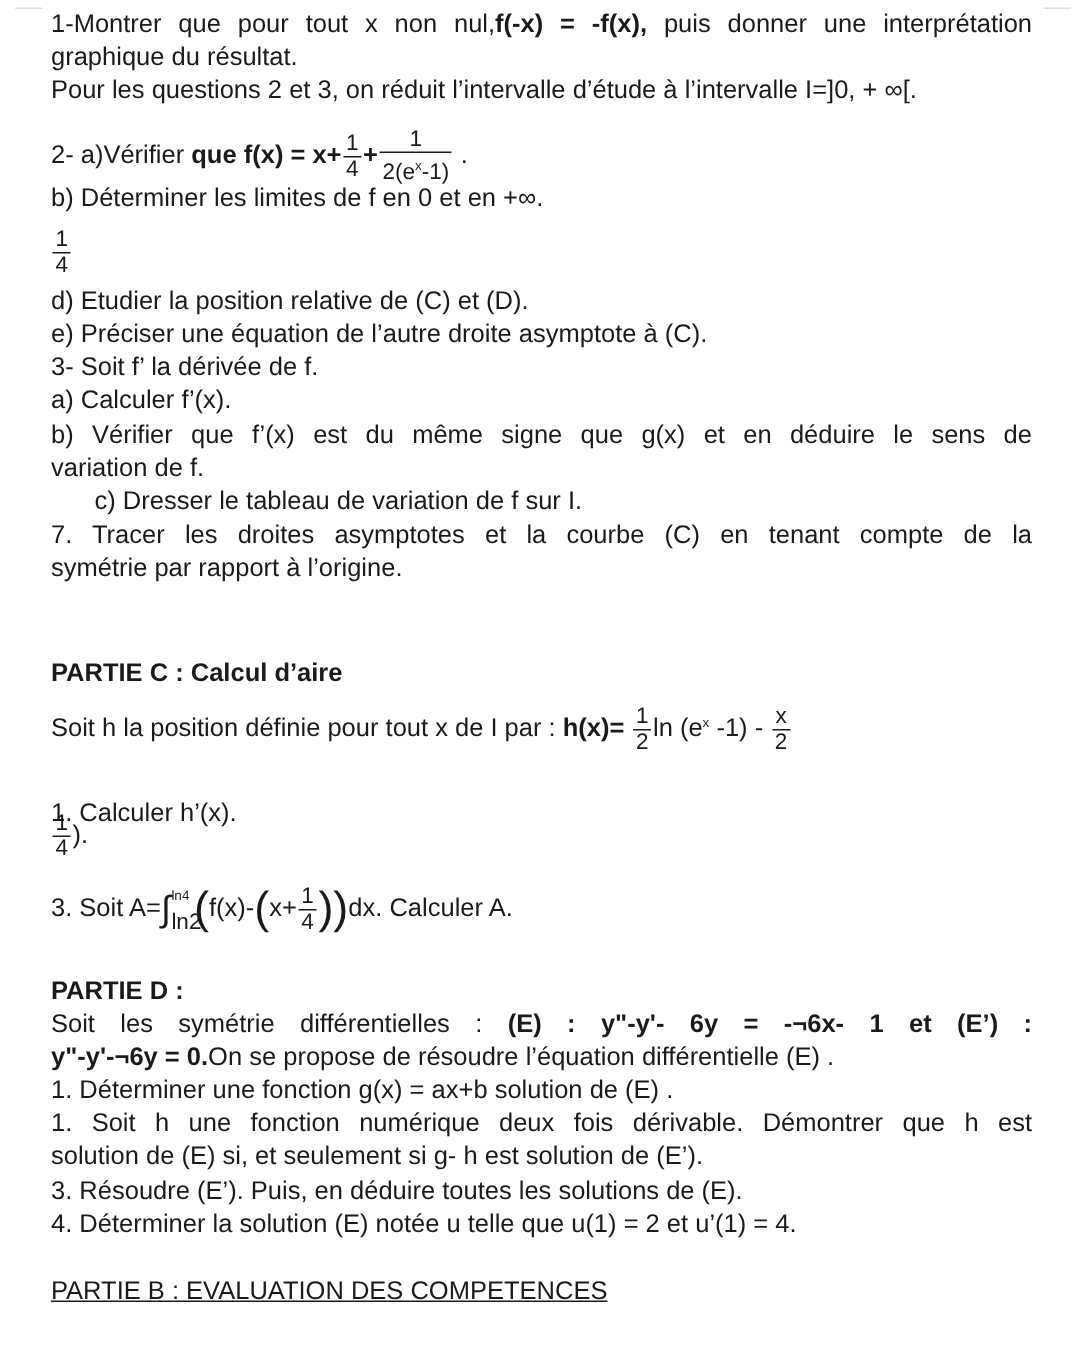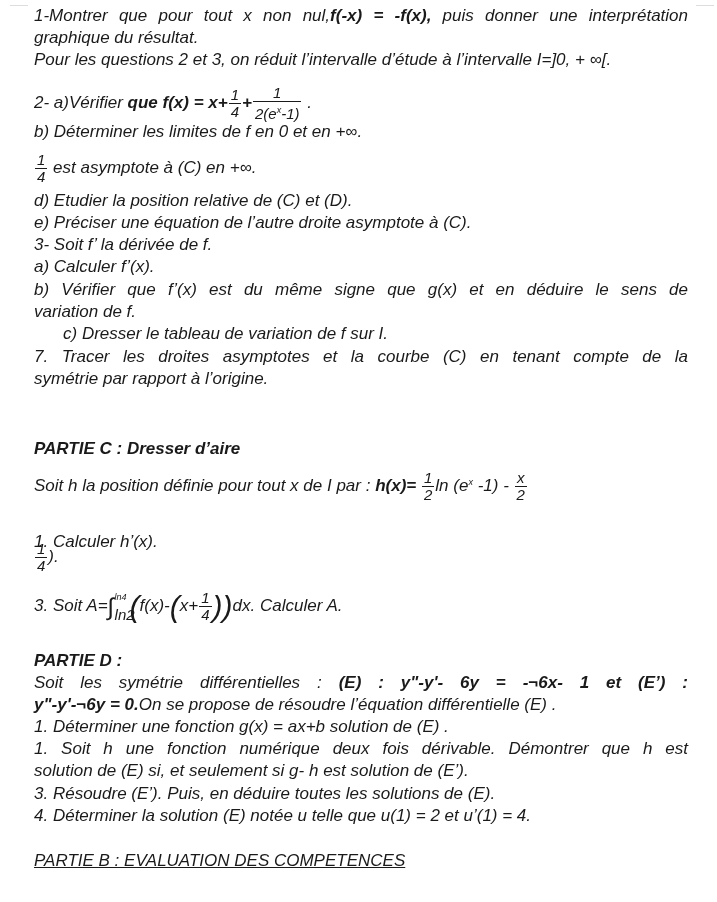--- a/index.html
+++ b/index.html
@@ -2,21 +2,21 @@
 <html><head>
 <meta charset="utf-8">
 <style>
   html, body { margin: 0; padding: 0; background: #ffffff; }
   body {
     width: 717px; height: 902px; overflow: hidden; position: relative;
     font-family: "Liberation Sans", "DejaVu Sans", sans-serif;
     color: #1a1a1a; font-size: 17px;
   }
   .page { position: absolute; left: 34px; top: 0; width: 654px; }
-  .line { position: absolute; left: 0; white-space: nowrap; line-height: 20px; font-style: italic; }
+  .line { position: absolute; left: 0; white-space: nowrap; line-height: 20px; }
   .just { width: 654px; text-align: justify; text-align-last: justify; white-space: normal; }
   b { font-weight: bold; }
   .frac { display: inline-block; vertical-align: middle; text-align: center; font-size: 15px; line-height: 16px; margin: 0 1px; }
   .frac .num { display: block; padding: 0 2px; }
   .frac .den { display: block; border-top: 1.3px solid #1a1a1a; padding: 0 2px; }
   sup { font-size: 9px; vertical-align: 6px; }
   .under { text-decoration: underline; }
   .bigparen { font-size: 30px; vertical-align: middle; line-height: 20px; font-weight: normal; }
   .integral { display: inline-block; vertical-align: middle; position: relative; width: 22px; height: 30px; }
   .integral .sym { position: absolute; left: 0; top: 0; font-size: 24px; line-height: 30px; }
@@ -36,34 +36,34 @@
   <div class="line" style="top:28px">graphique du résultat.</div>
   <div class="line" style="top:50px">Pour les questions 2 et 3, on réduit l’intervalle d’étude à l’intervalle I=]0, + ∞[.</div>
 
   <div class="line" style="top:85px">
     <span>2-  a)Vérifier </span><b>que f(x) = x+</b><span class="frac"><span class="num">1</span><span class="den">4</span></span><b>+</b><span class="frac"><span class="num">1</span><span class="den"><span>2(e</span><sup>x</sup><span>-1)</span></span></span><span> .</span>
   </div>
 
   <div class="line" style="top:122px">b) Déterminer les limites de f en 0 et en +∞.</div>
 
   <div class="line" style="top:152px">
-    <span class="frac"><span class="num">1</span><span class="den">4</span></span><span> est asymptote à (C) en +∞.</span>
+    <span class="frac"><span class="num">1</span><span class="den">4</span></span>
   </div>
 
   <div class="line" style="top:191px">d) Etudier la position relative de (C) et (D).</div>
   <div class="line" style="top:213px">e) Préciser une équation de l’autre droite asymptote à (C).</div>
   <div class="line" style="top:235px">3- Soit f’ la dérivée de f.</div>
   <div class="line" style="top:257px">a) Calculer f’(x).</div>
   <div class="line just" style="top:280px">b) Vérifier que f’(x) est du même signe que g(x) et en déduire le sens de</div>
   <div class="line" style="top:302px">variation de f.</div>
   <div class="line" style="top:324px; left:29px">c) Dresser le tableau de variation de f sur I.</div>
   <div class="line just" style="top:347px">7. Tracer les droites asymptotes et la courbe (C) en tenant compte de la</div>
   <div class="line" style="top:369px">symétrie par rapport à l’origine.</div>
 
-  <div class="line" style="top:439px"><b>PARTIE C : Dresser d’aire</b></div>
+  <div class="line" style="top:439px"><b>PARTIE C : Calcul d’aire</b></div>
 
   <div class="line" style="top:470px">
     <span>Soit h la position définie pour tout x de I par : </span><b>h(x)=</b> <span class="frac"><span class="num">1</span><span class="den">2</span></span><span>ln (e</span><sup>x</sup><span> -1) - </span><span class="frac"><span class="num">x</span><span class="den">2</span></span>
   </div>
 
   <div class="line" style="top:532px">1.  Calculer h’(x).</div>
 
   <div class="line" style="top:541px">
     <span class="frac"><span class="num">1</span><span class="den">4</span></span><span>).</span>
   </div>

